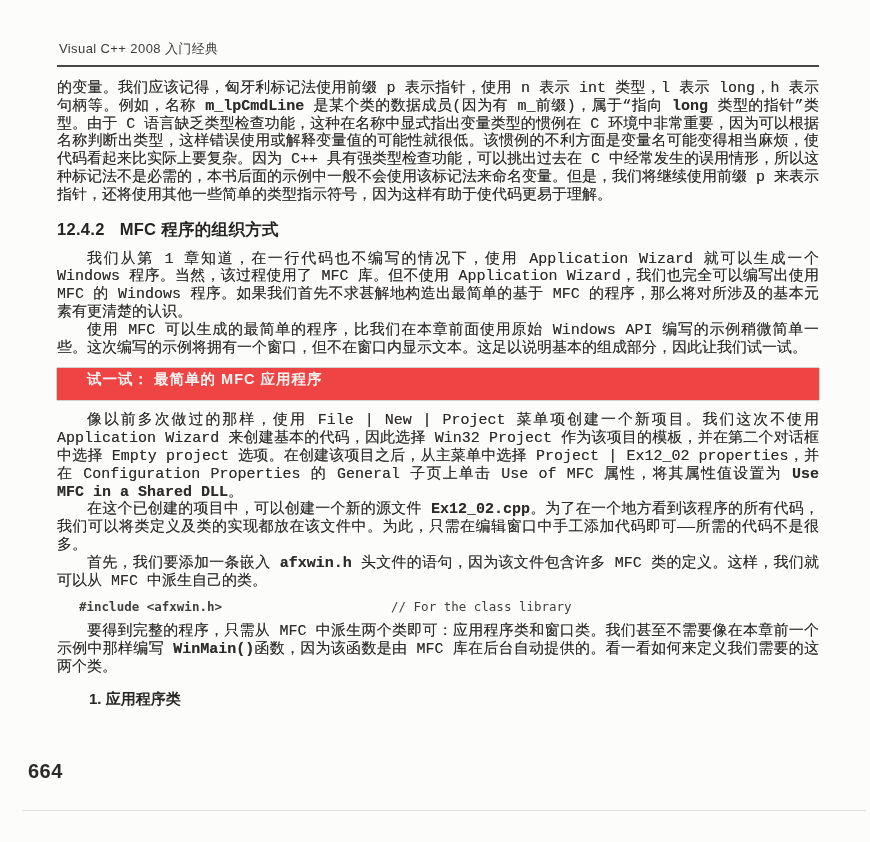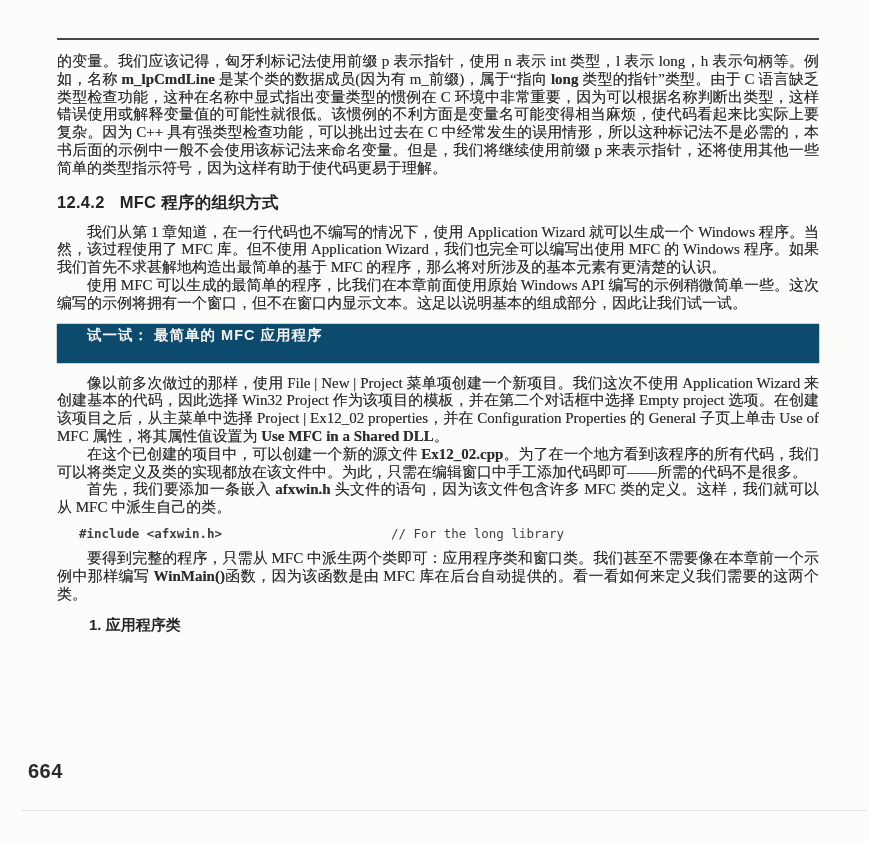--- a/index.html
+++ b/index.html
@@ -36,42 +36,43 @@
     margin-bottom: 13px;
   }
   .body-para {
     margin: 0;
     font-size: 15px;
     line-height: 17.8px;
     text-align: justify;
     text-indent: 2em;
     color: #2e2c2a;
     text-shadow: 0 0 0.5px rgba(40,38,36,0.55);
+    font-family: Liberation Mono, monospace;
   }
   .body-para.first {
     text-indent: 0;
   }
   .b { font-weight: bold; }
   .section-heading {
     font-family: "Liberation Sans", sans-serif;
     font-size: 16.5px;
     font-weight: bold;
     color: #262422;
     margin: 14px 0 10px 0;
     letter-spacing: 0.3px;
   }
   .sec-num { margin-right: 15px; }
   .try-banner {
-    background: #0c4a6e;
+    background: #ef4444;
     color: #f4f3f1;
     font-family: "Liberation Sans", sans-serif;
     font-size: 14.5px;
     font-weight: bold;
     letter-spacing: 1px;
-    height: 39px;
+    height: 32px;
     line-height: 23px;
     padding-left: 30px;
     margin: 11px 0 12px 0;
     box-shadow: 0 0 1px #000;
   }
   .code-line {
     font-family: "DejaVu Sans Mono", monospace;
     font-size: 12.5px;
     color: #413f3c;
     margin: 9px 0 9px 22px;
@@ -107,41 +108,44 @@
     height: 1px;
     background: #e2e1de;
   }
 </style>
 </head>
 <body>
 
 <div class="sheet">
   <div class="column">
 
+    <div class="running-header">
+      <span>Visual C++ 2008 入门经典</span>
+    </div>
     <div class="header-rule"></div>
 
     <p class="body-para first"><span>的变量。我们应该记得，匈牙利标记法使用前缀 p 表示指针，使用 n 表示 int 类型，l 表示 long，h 表示句柄等。例如，名称 </span><span class="b">m_lpCmdLine</span><span> 是某个类的数据成员(因为有 m_前缀)，属于“指向 </span><span class="b">long</span><span> 类型的指针”类型。由于 C 语言缺乏类型检查功能，这种在名称中显式指出变量类型的惯例在 C 环境中非常重要，因为可以根据名称判断出类型，这样错误使用或解释变量值的可能性就很低。该惯例的不利方面是变量名可能变得相当麻烦，使代码看起来比实际上要复杂。因为 C++ 具有强类型检查功能，可以挑出过去在 C 中经常发生的误用情形，所以这种标记法不是必需的，本书后面的示例中一般不会使用该标记法来命名变量。但是，我们将继续使用前缀 p 来表示指针，还将使用其他一些简单的类型指示符号，因为这样有助于使代码更易于理解。</span></p>
 
     <h2 class="section-heading">
       <span class="sec-num">12.4.2</span><span>MFC 程序的组织方式</span>
     </h2>
 
     <p class="body-para"><span>我们从第 1 章知道，在一行代码也不编写的情况下，使用 Application Wizard 就可以生成一个 Windows 程序。当然，该过程使用了 MFC 库。但不使用 Application Wizard，我们也完全可以编写出使用 MFC 的 Windows 程序。如果我们首先不求甚解地构造出最简单的基于 MFC 的程序，那么将对所涉及的基本元素有更清楚的认识。</span></p>
     <p class="body-para"><span>使用 MFC 可以生成的最简单的程序，比我们在本章前面使用原始 Windows API 编写的示例稍微简单一些。这次编写的示例将拥有一个窗口，但不在窗口内显示文本。这足以说明基本的组成部分，因此让我们试一试。</span></p>
 
     <div class="try-banner">
       <span>试一试： 最简单的 MFC 应用程序</span>
     </div>
 
     <p class="body-para"><span>像以前多次做过的那样，使用 File | New | Project 菜单项创建一个新项目。我们这次不使用 Application Wizard 来创建基本的代码，因此选择 Win32 Project 作为该项目的模板，并在第二个对话框中选择 Empty project 选项。在创建该项目之后，从主菜单中选择 Project | Ex12_02 properties，并在 Configuration Properties 的 General 子页上单击 Use of MFC 属性，将其属性值设置为 </span><span class="b">Use MFC in a Shared DLL</span><span>。</span></p>
     <p class="body-para"><span>在这个已创建的项目中，可以创建一个新的源文件 </span><span class="b">Ex12_02.cpp</span><span>。为了在一个地方看到该程序的所有代码，我们可以将类定义及类的实现都放在该文件中。为此，只需在编辑窗口中手工添加代码即可——所需的代码不是很多。</span></p>
     <p class="body-para"><span>首先，我们要添加一条嵌入 </span><span class="b">afxwin.h</span><span> 头文件的语句，因为该文件包含许多 MFC 类的定义。这样，我们就可以从 MFC 中派生自己的类。</span></p>
 
     <div class="code-line">
-      <span class="code-include">#include &lt;afxwin.h&gt;</span><span class="code-comment">// For the long library</span>
+      <span class="code-include">#include &lt;afxwin.h&gt;</span><span class="code-comment">// For the class library</span>
     </div>
 
     <p class="body-para"><span>要得到完整的程序，只需从 MFC 中派生两个类即可：应用程序类和窗口类。我们甚至不需要像在本章前一个示例中那样编写 </span><span class="b">WinMain()</span><span>函数，因为该函数是由 MFC 库在后台自动提供的。看一看如何来定义我们需要的这两个类。</span></p>
 
     <h3 class="sub-heading">1. 应用程序类</h3>
 
 
   </div>
 
   <div class="page-number">664</div>

